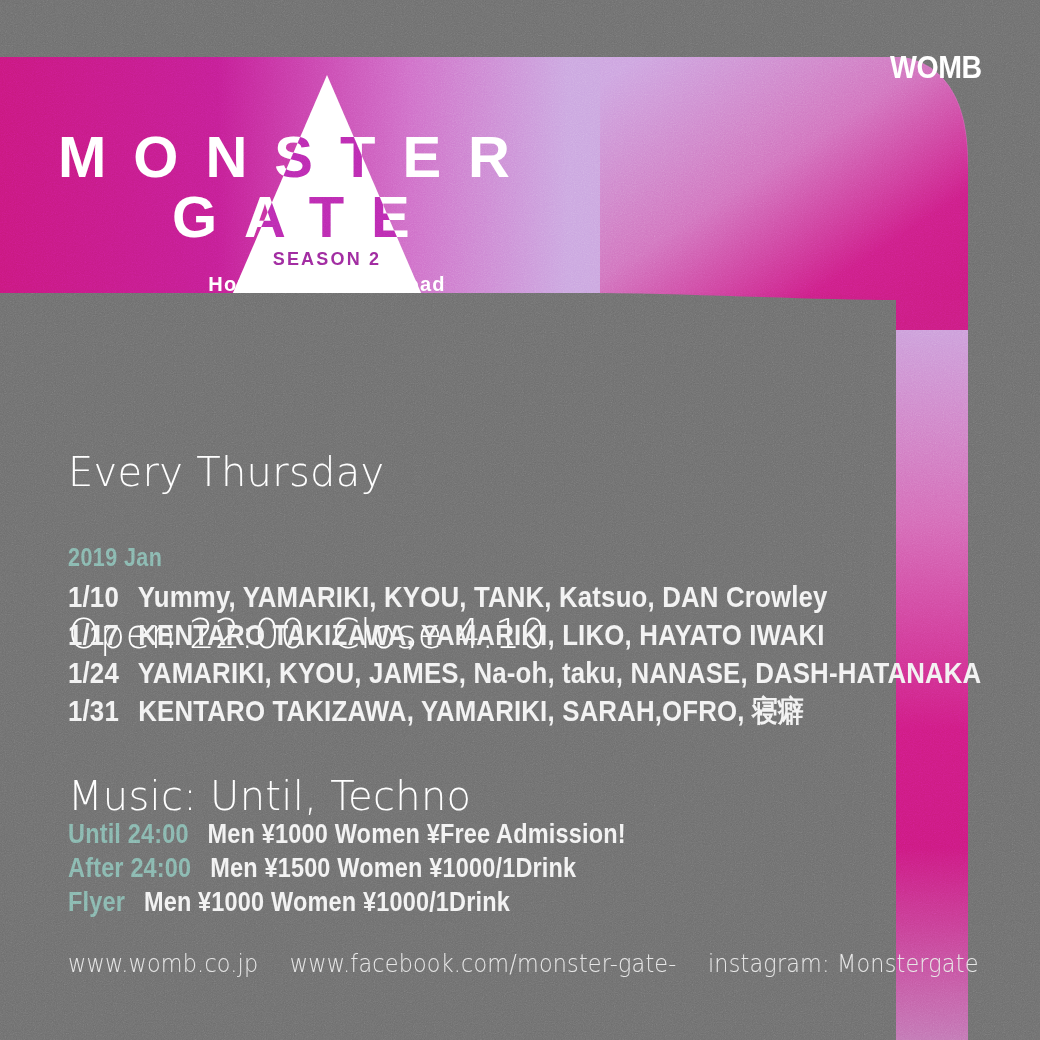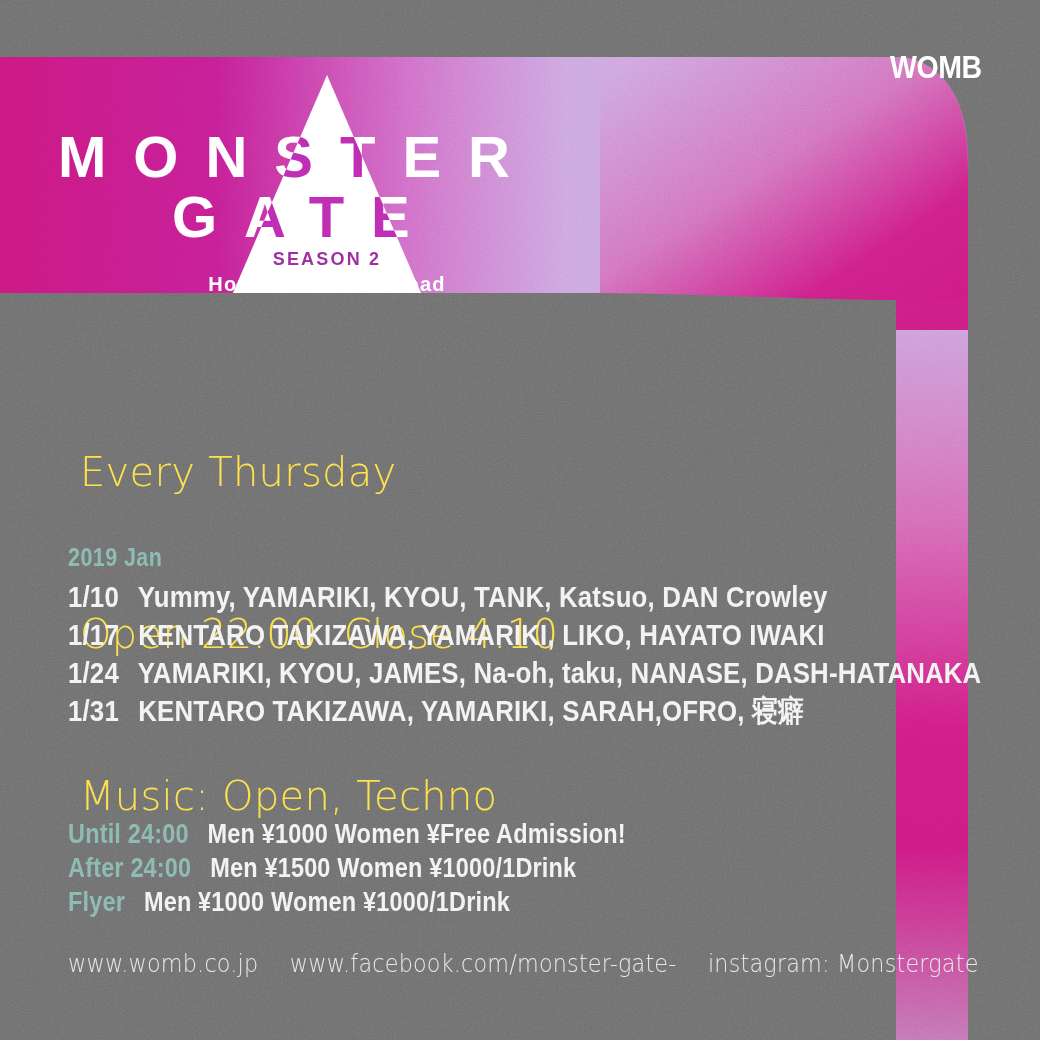--- a/index.html
+++ b/index.html
@@ -49,23 +49,23 @@
     font-weight:700;
     font-size:31px;
     letter-spacing:-0.5px;
     transform:scaleX(.92);
     transform-origin:right center;
   }
 
   
   #info{
     position:absolute;
-    left:80px;top:337px;
-    z-index:5;
-    color:#fde047;
+    left:68px;top:337px;
+    z-index:5;
+    color:#ffffff;
     font-family:"DejaVu Sans", sans-serif;
     font-weight:300;
     font-size:40px;
     line-height:54px;
     letter-spacing:.3px;
     white-space:pre;
   }
   #info .ln{display:block;}
 
   
@@ -223,21 +223,21 @@
     <text x="327" y="208" text-anchor="middle" fill="#9c2a9c" font-family="Liberation Sans, sans-serif" font-weight="700" font-size="18" letter-spacing="2.2" transform="translate(0,0) scale(1,1)">SEASON 2</text>
 
     <text x="327" y="234" text-anchor="middle" fill="#ffffff" font-family="Liberation Sans, sans-serif" font-weight="700" font-size="20" letter-spacing="1.2">House music overload</text>
   </svg>
 
   <div id="womb">WOMB</div>
 
   <div id="info">
     <span class="ln">Every Thursday</span>
     <span class="ln">Open 22:00  Close 4:10</span>
-    <span class="ln">Music: Open, Techno</span>
+    <span class="ln">Music: Until, Techno</span>
   </div>
 
   <div id="lineup">
     <span class="month">2019 Jan</span>
 
     <span class="row">
       <span class="date">1/10</span>
       <span class="acts">Yummy, YAMARIKI, KYOU, TANK, Katsuo, DAN Crowley</span>
     </span>
     <span class="row">

